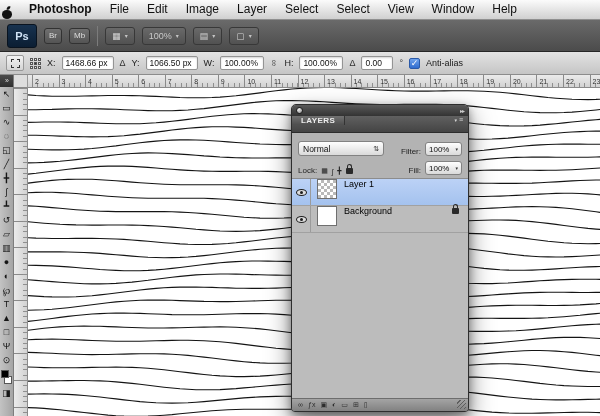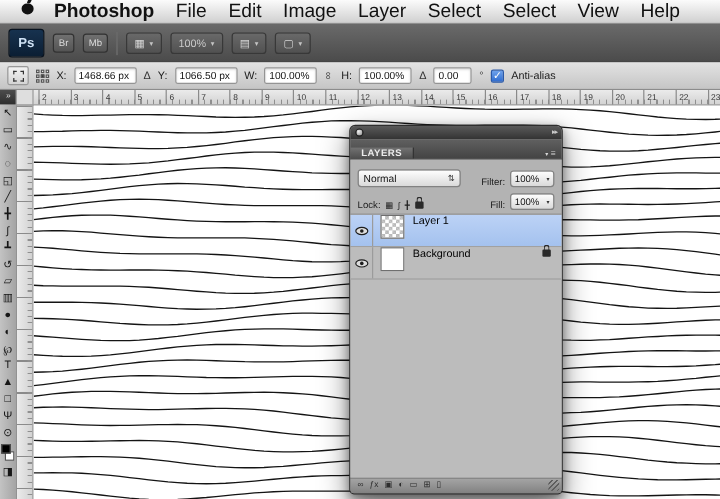--- a/index.html
+++ b/index.html
@@ -3,21 +3,21 @@
 <meta charset="utf-8">
 <style>
   *{box-sizing:border-box;margin:0;padding:0}
   html,body{background:#555}
   .screen{position:relative;width:600px;height:416px;overflow:hidden;background:#e8e8e8;
     font-family:"Liberation Sans",sans-serif;user-select:none}
 
   
   .menubar{position:absolute;left:0;top:0;width:600px;height:20px;
     background:linear-gradient(#fbfbfb,#d0d0d0);border-bottom:1px solid #8f8f8f;
-    display:flex;align-items:flex-start;padding-left:16px;font-size:16px;color:#111}
+    display:flex;align-items:flex-end;padding-left:0;font-size:12px;color:#111}
   .apple{width:11px;height:12px;position:relative;margin:0 7px 0 2px}
   .apple::before{content:"";position:absolute;left:0;top:3px;width:10px;height:9px;background:#111;
     border-radius:46% 46% 50% 50%}
   .apple::after{content:"";position:absolute;left:5px;top:-1px;width:3px;height:4px;background:#111;
     border-radius:70% 0 70% 0;transform:rotate(18deg)}
   .menu-item{padding:0 9px;line-height:19px;white-space:nowrap}
   .app-name{font-weight:bold}
 
   
   .appbar{position:absolute;left:0;top:20px;width:600px;height:32px;
@@ -86,21 +86,21 @@
   
   .layers-panel{position:absolute;left:291px;top:104px;width:178px;height:308px;z-index:5;
     border-radius:5px 5px 4px 4px;background:#b3b3b3;border:1px solid #2e2e2e;
     box-shadow:0 10px 24px rgba(0,0,0,.5),0 3px 8px rgba(0,0,0,.35);
     display:flex;flex-direction:column}
   .panel-titlebar{height:11px;background:linear-gradient(#5a5a5a,#333);border-radius:4px 4px 0 0;
     display:flex;align-items:center;padding:0 4px;flex:0 0 auto}
   .close-dot{width:7px;height:7px;border-radius:50%;border:1px solid #1f1f1f;
     background:radial-gradient(circle at 35% 30%,#efefef,#898989)}
   .collapse{margin-left:auto;color:#c9c9c9;font-size:6px;letter-spacing:-1px;line-height:10px}
-  .panel-tabs{height:17px;background:linear-gradient(#606060,#444);display:flex;align-items:flex-end;
+  .panel-tabs{height:17px;background:linear-gradient(#606060,#444);display:flex;align-items:flex-start;
     border-bottom:1px solid #2c2c2c;flex:0 0 auto}
   .tab-layers{padding:0 9px;background:linear-gradient(#727272,#4e4e4e);border-right:1px solid #333;
     color:#ececec;font-size:8px;font-weight:bold;letter-spacing:.4px;display:flex;align-items:center}
   .panel-menu{margin-left:auto;display:flex;align-items:center;gap:2px;padding-right:5px;
     color:#d8d8d8;font-size:7px}
   .panel-menu .pm-caret{font-size:5px}
   .panel-controls{background:#b3b3b3;border-bottom:1px solid #8c8c8c;padding:4px 6px 3px;flex:0 0 auto}
   .ctl-row{display:flex;align-items:flex-end;height:19px;gap:4px}
   .select{width:86px;height:15px;background:linear-gradient(#fefefe,#dadada);border:1px solid #828282;
     border-radius:3px;display:flex;align-items:center;padding:0 4px;font-size:8.5px;color:#111}
@@ -147,20 +147,21 @@
     <span class="apple"></span>
     <span style="display:flex">
         <span class="menu-item app-name">Photoshop</span>
         <span class="menu-item">File</span>
         <span class="menu-item">Edit</span>
         <span class="menu-item">Image</span>
         <span class="menu-item">Layer</span>
         <span class="menu-item">Select</span>
         <span class="menu-item">Select</span>
         <span class="menu-item">View</span>
+        <span class="menu-item">Window</span>
         <span class="menu-item">Help</span>
       </span>
   </div>
 
   <div class="appbar">
     <div class="ps-logo">Ps</div>
     <div class="mini-btn">Br</div>
     <div class="mini-btn">Mb</div>
     <div class="vsep"></div>
     <div class="dd">

